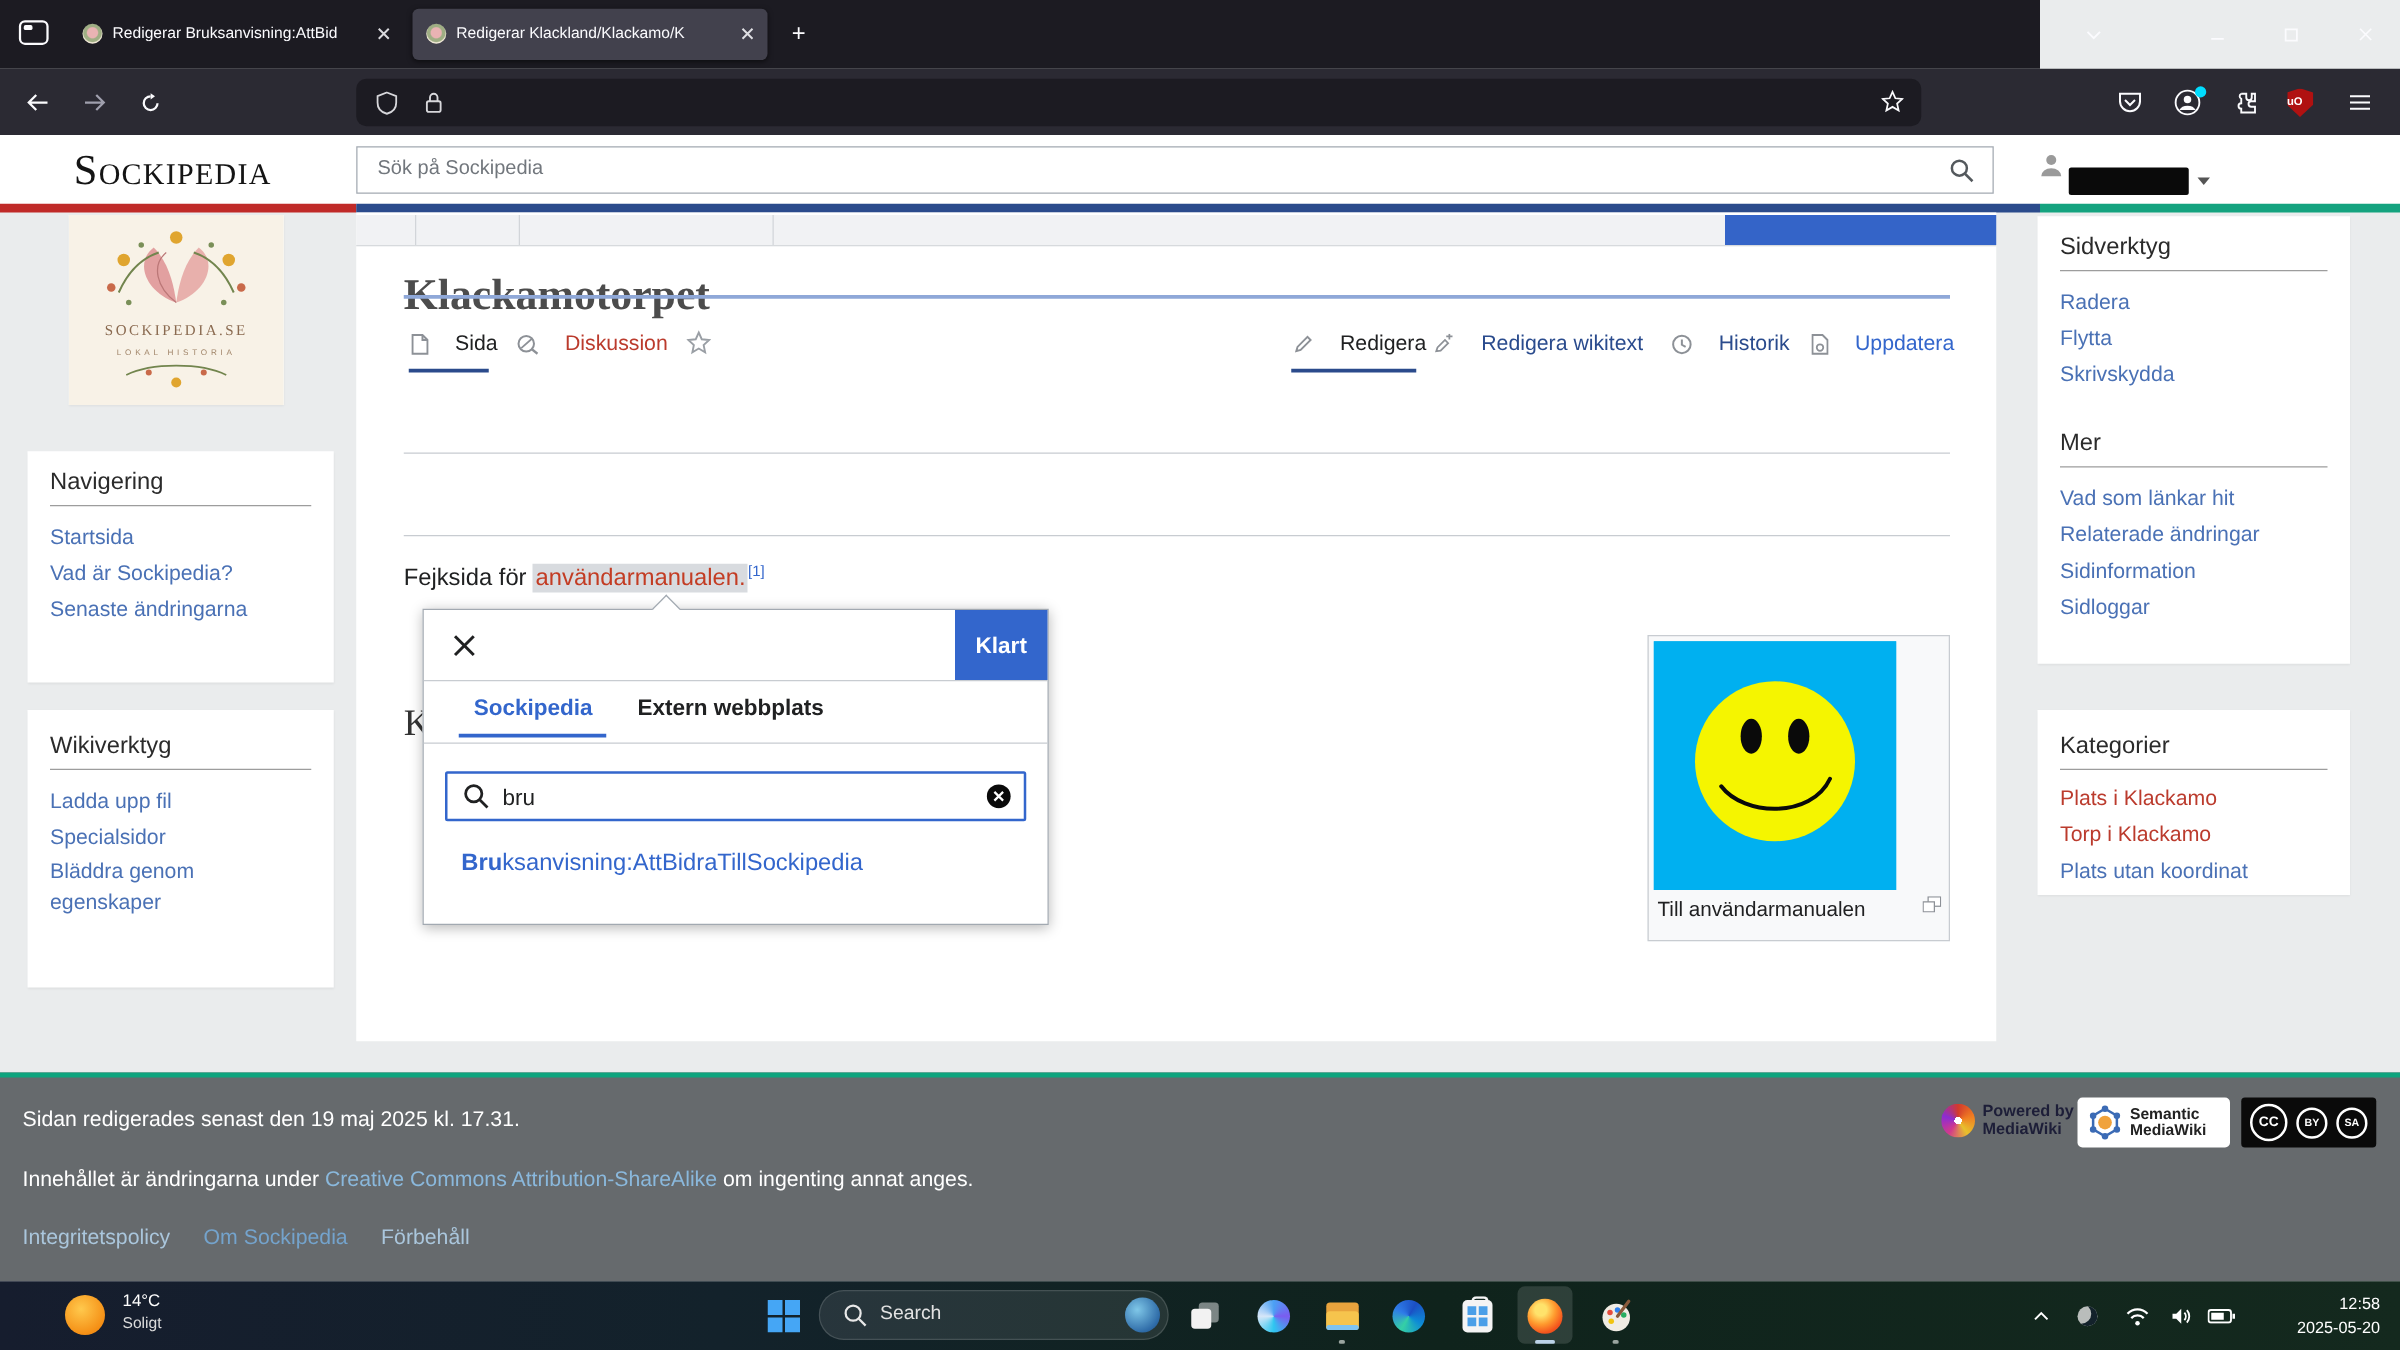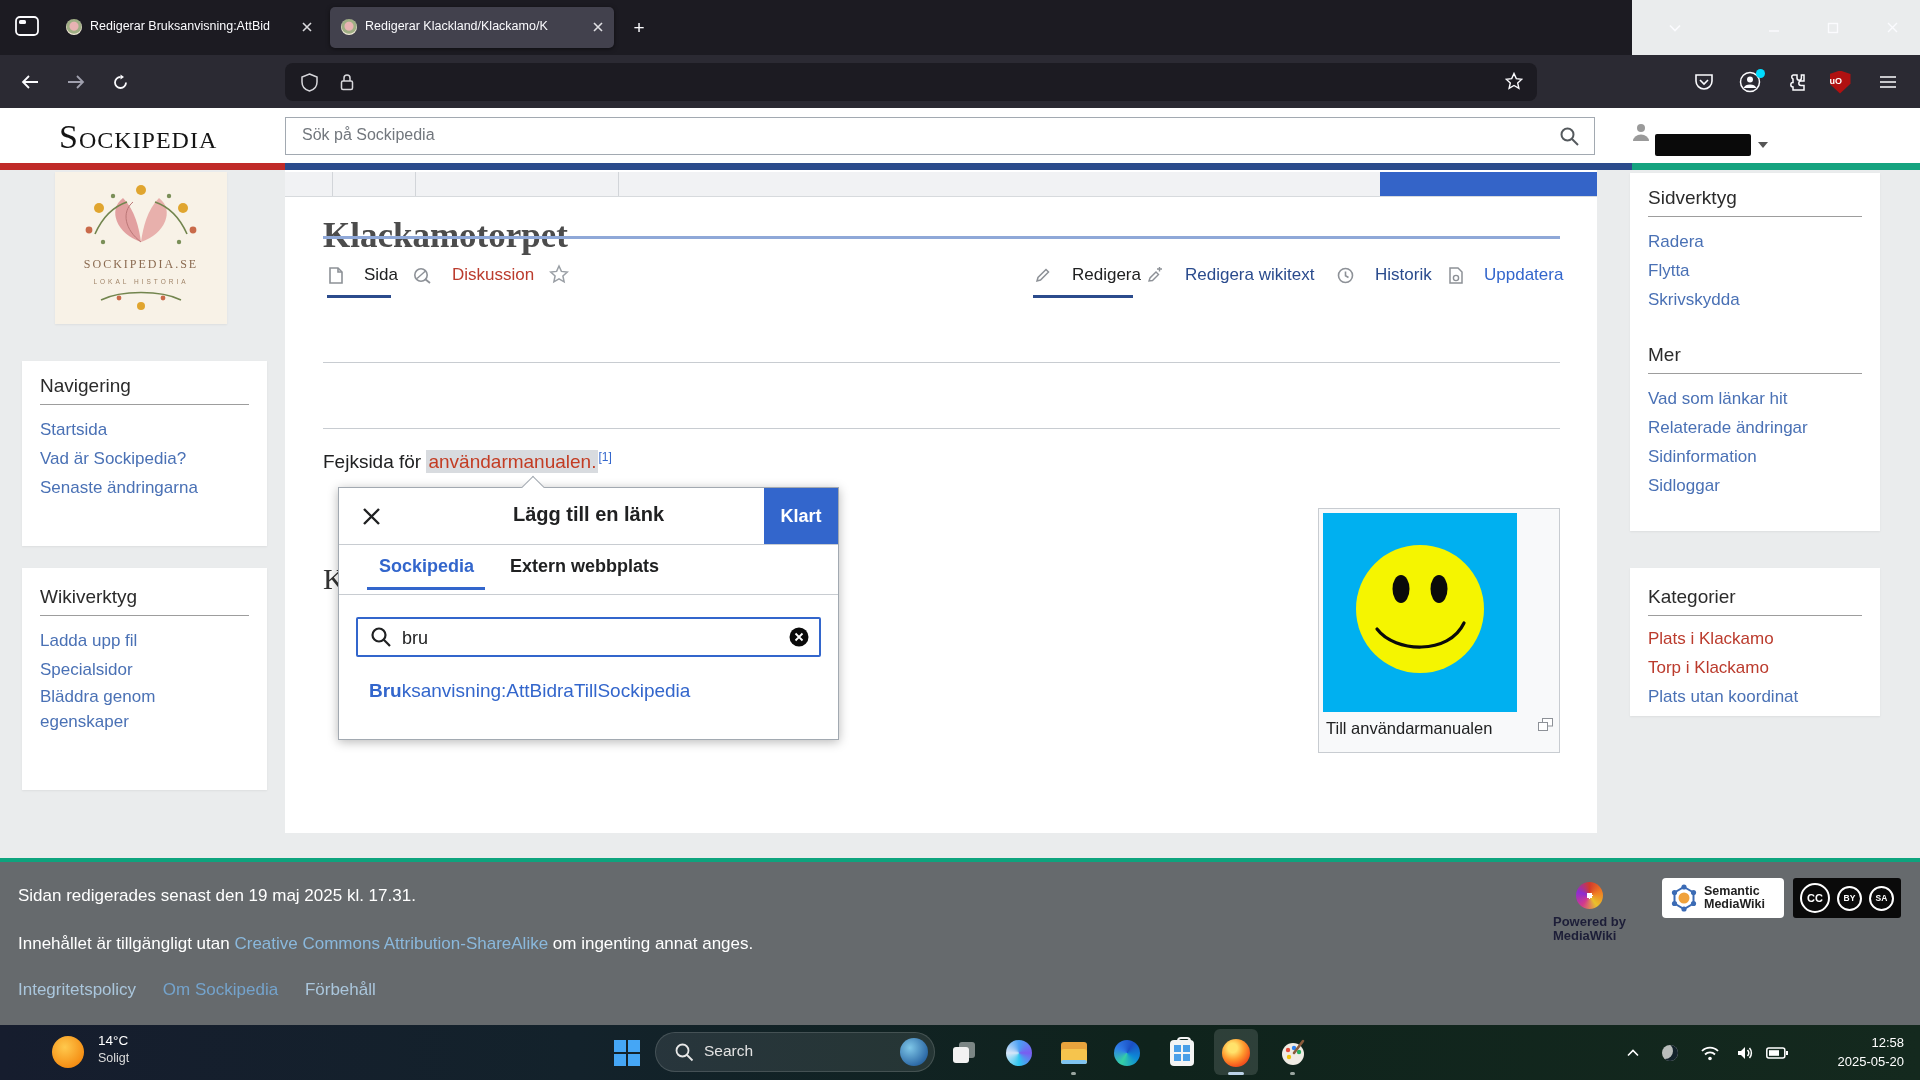--- a/index.html
+++ b/index.html
@@ -94,21 +94,21 @@
     font-size:18px;color:#202122;font-family:"Liberation Sans",sans-serif;}
   .dmag{position:absolute;left:12px;top:7px;}
   .dclear{position:absolute;right:10px;top:8px;width:20px;height:20px;cursor:pointer;}
   .dresult{position:absolute;left:30px;top:192px;font-size:19px;color:#3366cc;cursor:pointer;}
 
   
   .footer{position:absolute;left:0;top:858px;width:1920px;height:167px;background:#666a6d;
     border-top:4px solid #0ea47e;box-sizing:border-box;color:#fff;}
   .fline{position:absolute;left:18px;font-size:17px;}
   .flink{text-decoration:none;cursor:pointer;}
-  .badge{position:absolute;display:flex;align-items:center;gap:6px;flex-direction:column;}
+  .badge{position:absolute;display:flex;align-items:center;gap:6px;}
   .mwflower{width:27px;height:27px;border-radius:50%;
     background:radial-gradient(circle,#fff 0 3px,transparent 3px),
     conic-gradient(#d23a2c,#f07c22,#e8c12c,#d23a8c,#8c2cd2,#d23a2c);}
   .badgetxt{font-size:13px;font-weight:bold;color:#1d1e38;line-height:14px;}
   .smwbox{position:absolute;width:122px;height:40px;background:#fff;border-radius:4px;display:flex;
     align-items:center;gap:6px;padding-left:8px;box-sizing:border-box;}
   .smwtxt{font-size:12.5px;font-weight:bold;color:#222;line-height:13px;}
   .ccbox{position:absolute;width:108px;height:40px;background:#0a0a0a;border-radius:3px;display:flex;
     align-items:center;justify-content:space-evenly;}
   .cccirc{border:2px solid #fff;border-radius:50%;color:#fff;font-weight:bold;display:flex;
@@ -412,21 +412,20 @@
   </div>
 
   <div class="dialog">
     <div class="dcaret"></div>
     <div class="dheader">
       <span class="dclose">
         <svg width="25" height="25" viewBox="0 0 25 25">
             <path d="M5 5 L20 20 M20 5 L5 20" stroke="#202122" stroke-width="2.4"></path>
           </svg>
       </span>
-      <div class="dtitle">Lägg till en länk</div>
       <button class="dklart">Klart</button>
     </div>
     <div class="dtab" style="left:40px;color:#3366cc;font-weight:bold;">Sockipedia</div>
     <div class="abs" style="left:28px;top:99px;width:118px;height:3px;background:#3366cc;"></div>
     <div class="dtab" style="left:171px;color:#202122;font-weight:bold;">Extern webbplats</div>
     <div class="dtabline"></div>
 
     <div class="dsearch">
       <span class="dmag">
         <svg width="22" height="22" viewBox="0 0 22 22">
@@ -469,21 +468,21 @@
     <div style="margin-top:8px;">
       <a class="side-link red">Plats i Klackamo</a>
       <a class="side-link red">Torp i Klackamo</a>
       <a class="side-link">Plats utan koordinat</a>
     </div>
   </div>
 
   <div class="footer">
     <div class="fline" style="top:24px;">Sidan redigerades senast den 19 maj 2025 kl. 17.31.</div>
     <div class="fline" style="top:72px;">
-      <span>Innehållet är tillgängligt utan </span><a class="flink" style="color:#8ab8dc;">Creative Commons Attribution-ShareAlike</a><span> om ingenting annat anges.</span>
+      <span>Innehållet är ändringarna under </span><a class="flink" style="color:#8ab8dc;">Creative Commons Attribution-ShareAlike</a><span> om ingenting annat anges.</span>
     </div>
     <div class="fline" style="top:118px;">
       <a class="flink" style="color:#aac6dc;margin-right:22px;">Integritetspolicy</a>
       <a class="flink" style="color:#74a3cc;margin-right:22px;">Om Sockipedia</a>
       <a class="flink" style="color:#aac6dc;">Förbehåll</a>
     </div>
 
     <div class="badge" style="left:1553px;top:20px;">
       <div class="mwflower"></div>
       <div class="badgetxt">

